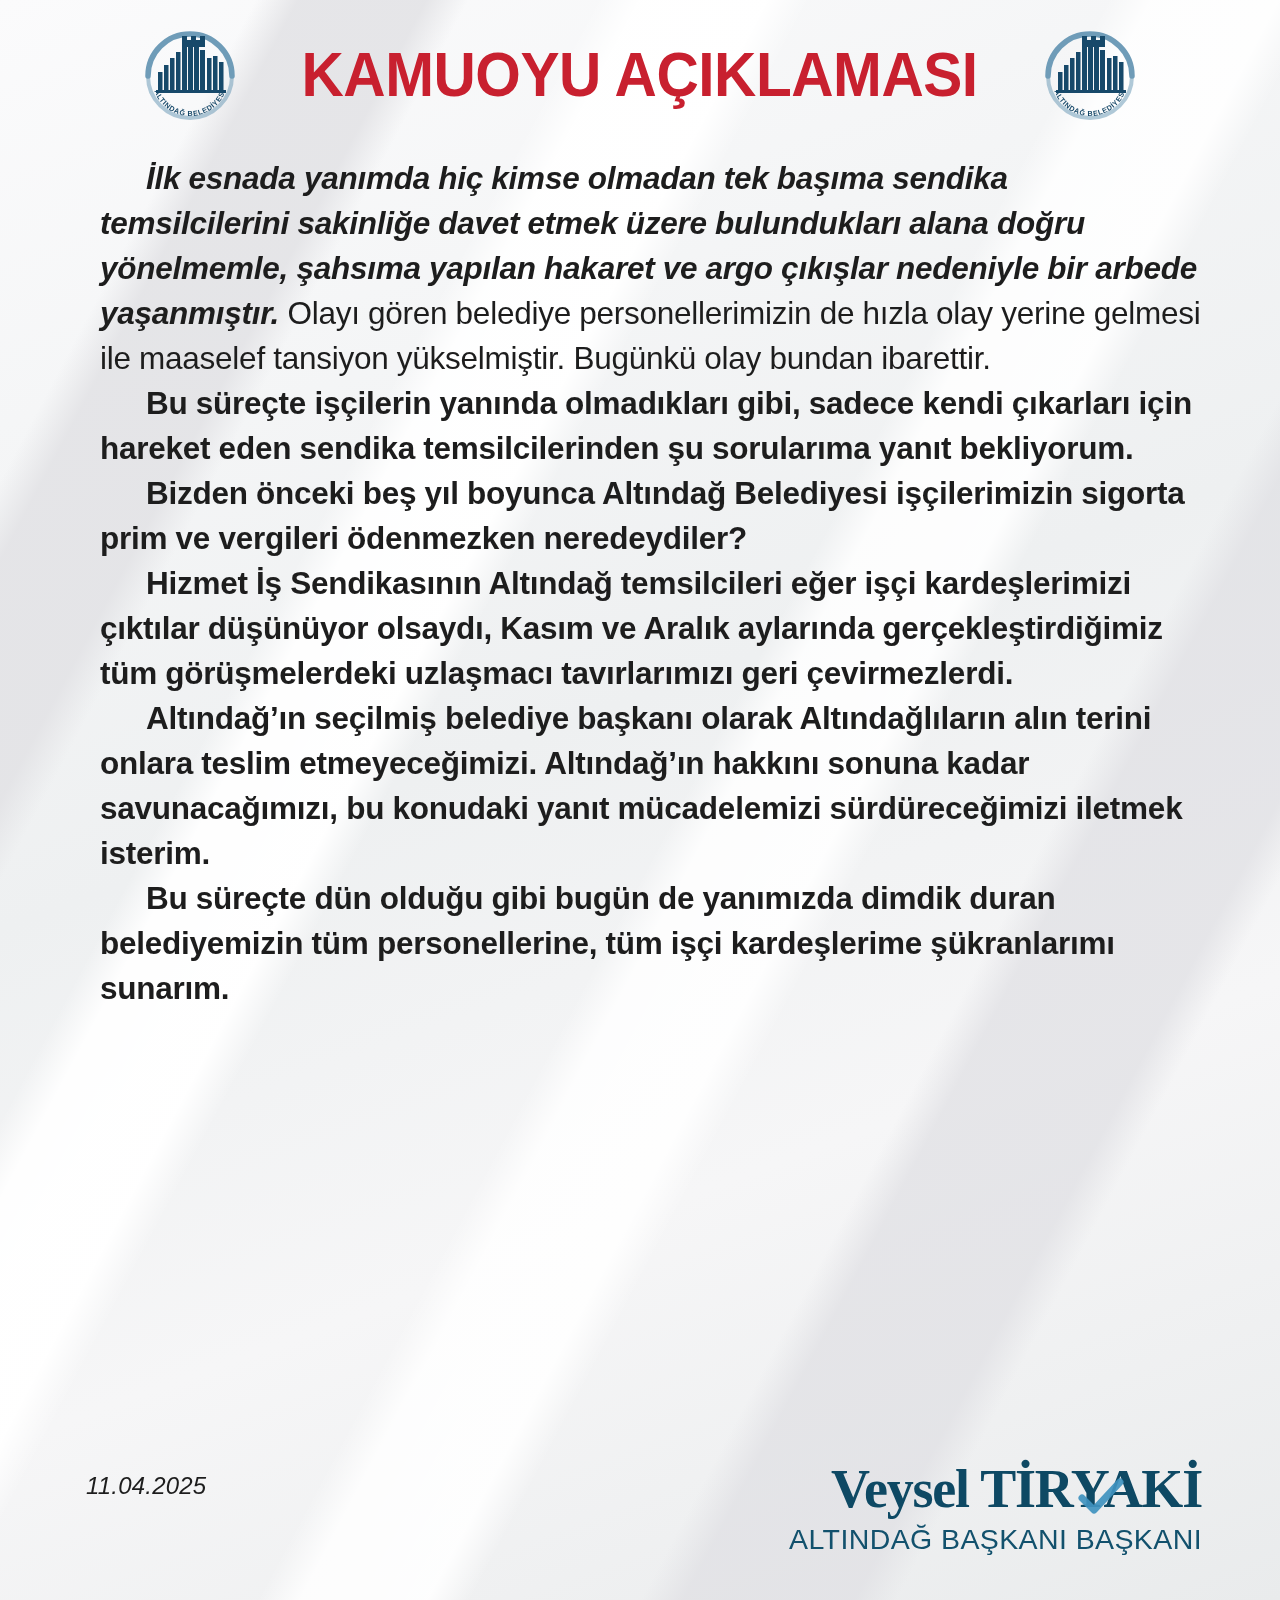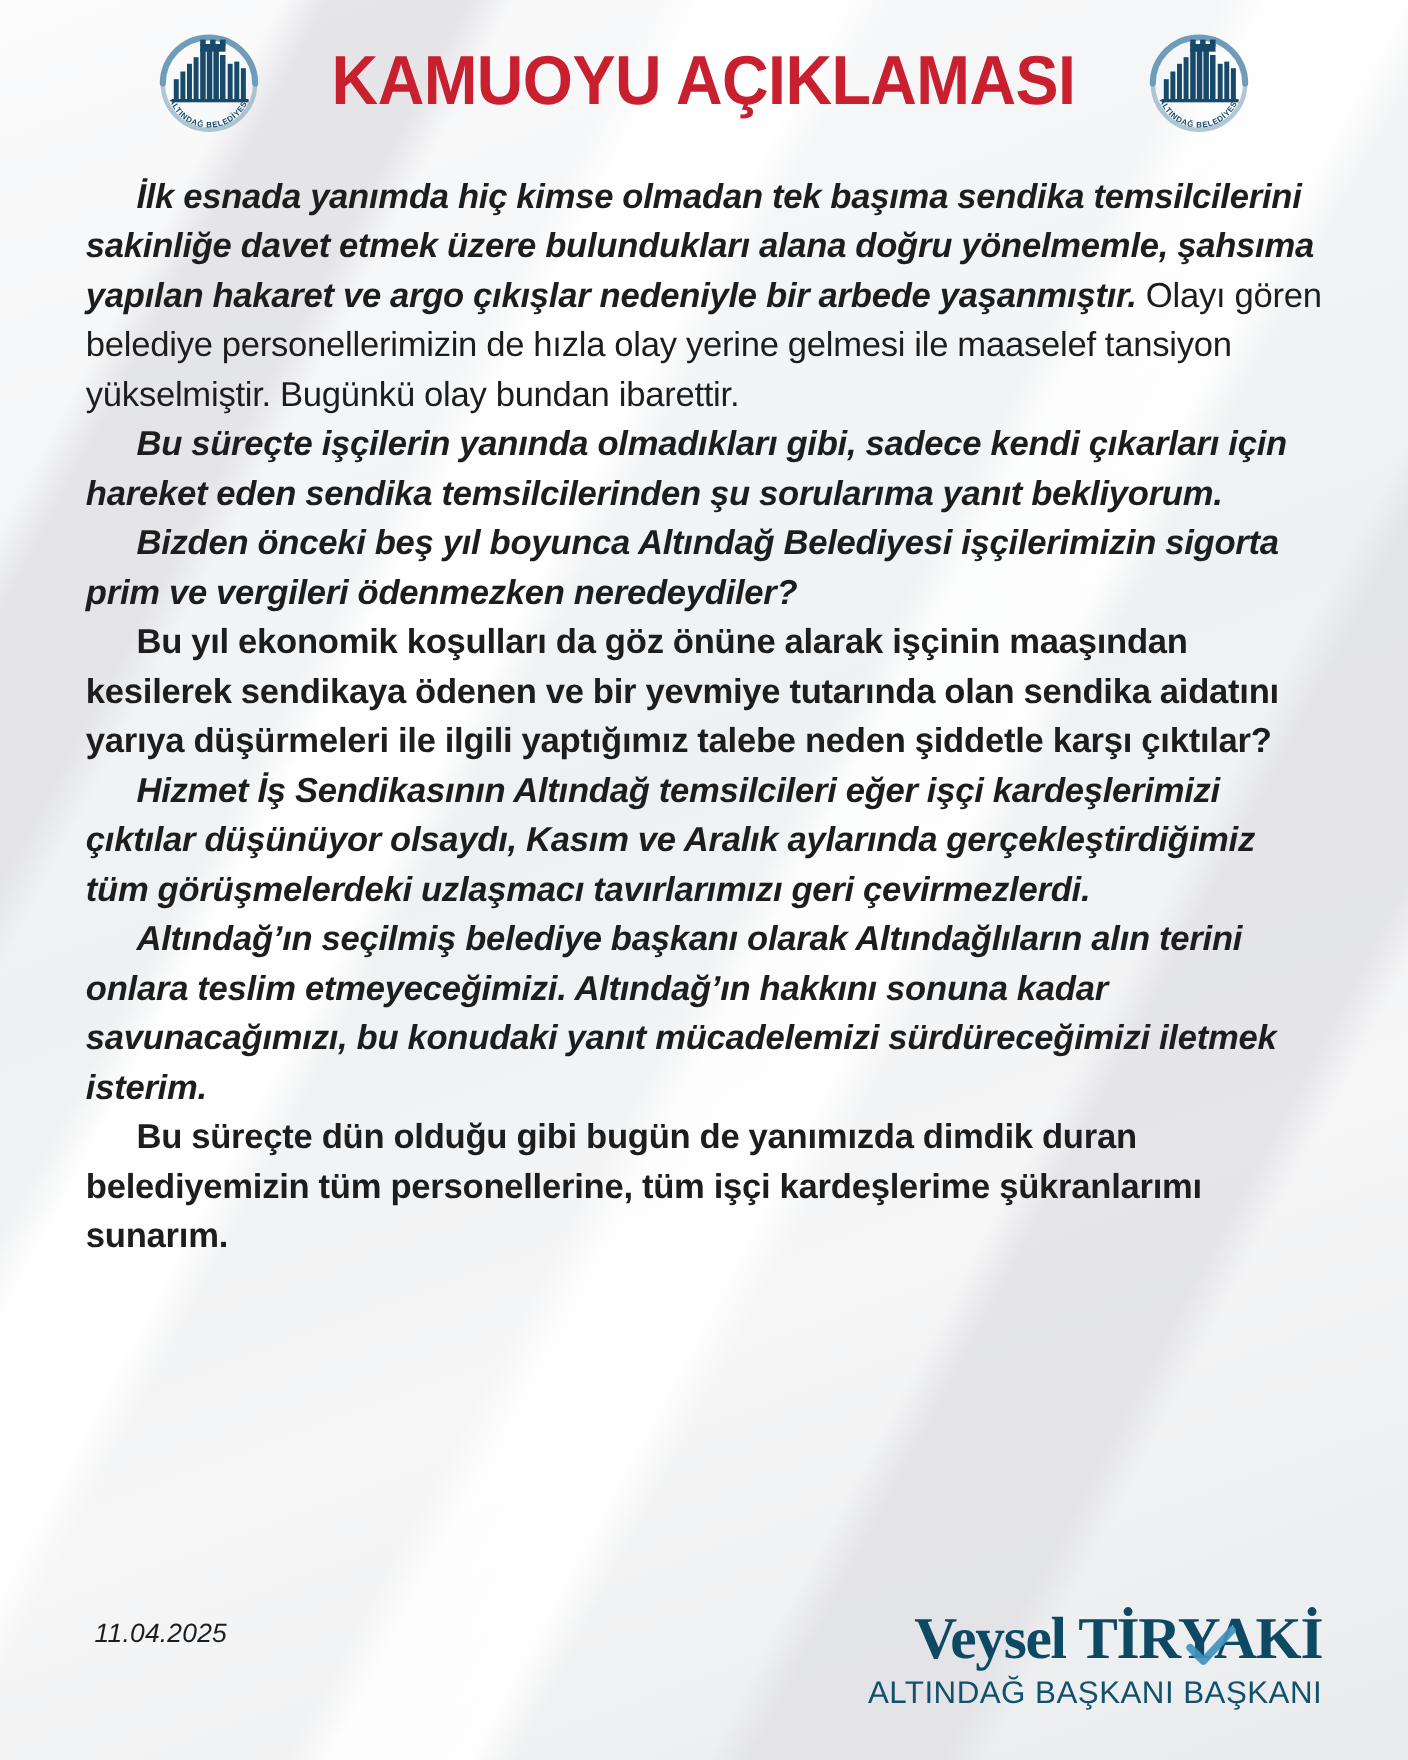--- a/index.html
+++ b/index.html
@@ -71,35 +71,35 @@
     letter-spacing: -0.5px;
     line-height: 1;
     white-space: nowrap;
     transform: scaleX(0.93);
     transform-origin: center center;
   }
 
   
   .content {
     position: relative;
-    padding: 8px 78px 0 78px;
+    padding: 8px 78px 0 100px;
   }
 
   p.para {
     margin: 0;
     font-size: 31.5px;
     line-height: 45px;
     letter-spacing: -0.25px;
     text-indent: 46px;
     color: #1d1d1d;
     word-spacing: -0.2px;
   }
 
   
-  .bi  { font-weight: bold; font-style: italic; }
+  .bi  { font-weight: bold; }
   .b   { font-weight: bold; font-style: normal; }
   .red { color: #c8202f; }
 
   
   .lead { font-weight: bold; font-style: italic; }
   .rest { font-weight: normal; font-style: normal; }
 
   
   .footer {
     position: absolute;
@@ -236,21 +236,20 @@
   </div>
 
   <div class="content">
 
     <p class="para"><span class="lead">İlk esnada yanımda hiç kimse olmadan tek başıma sendika temsilcilerini sakinliğe davet etmek üzere bulundukları alana doğru yönelmemle, şahsıma yapılan hakaret ve argo çıkışlar nedeniyle bir arbede yaşanmıştır.</span><span class="rest"> Olayı gören belediye personellerimizin de hızla olay yerine gelmesi ile maaselef tansiyon yükselmiştir. Bugünkü olay bundan ibarettir.</span></p>
 
     <p class="para bi red">Bu süreçte işçilerin yanında olmadıkları gibi, sadece kendi çıkarları için hareket eden sendika temsilcilerinden şu sorularıma yanıt bekliyorum.</p>
 
     <p class="para bi">Bizden önceki beş yıl boyunca Altındağ Belediyesi işçilerimizin sigorta prim ve vergileri ödenmezken neredeydiler?</p>
 
-    <p class="para b">Bu yıl ekonomik koşulları da göz önüne alarak işçinin maaşından kesilerek sendikaya ödenen ve bir yevmiye tutarında olan sendika aidatını yarıya düşürmeleri ile ilgili yaptığımız talebe neden şiddetle karşı çıktılar?</p>
 
 
     <p class="para bi red">Hizmet İş Sendikasının Altındağ temsilcileri eğer işçi kardeşlerimizi çıktılar düşünüyor olsaydı, Kasım ve Aralık aylarında gerçekleştirdiğimiz tüm görüşmelerdeki uzlaşmacı tavırlarımızı geri çevirmezlerdi.</p>
 
     <p class="para bi">Altındağ’ın seçilmiş belediye başkanı olarak Altındağlıların alın terini onlara teslim etmeyeceğimizi. Altındağ’ın hakkını sonuna kadar savunacağımızı, bu konudaki yanıt mücadelemizi sürdüreceğimizi iletmek isterim.</p>
 
     <p class="para b">Bu süreçte dün olduğu gibi bugün de yanımızda dimdik duran belediyemizin tüm personellerine, tüm işçi kardeşlerime şükranlarımı sunarım.</p>
   </div>
 
   <div class="footer">

